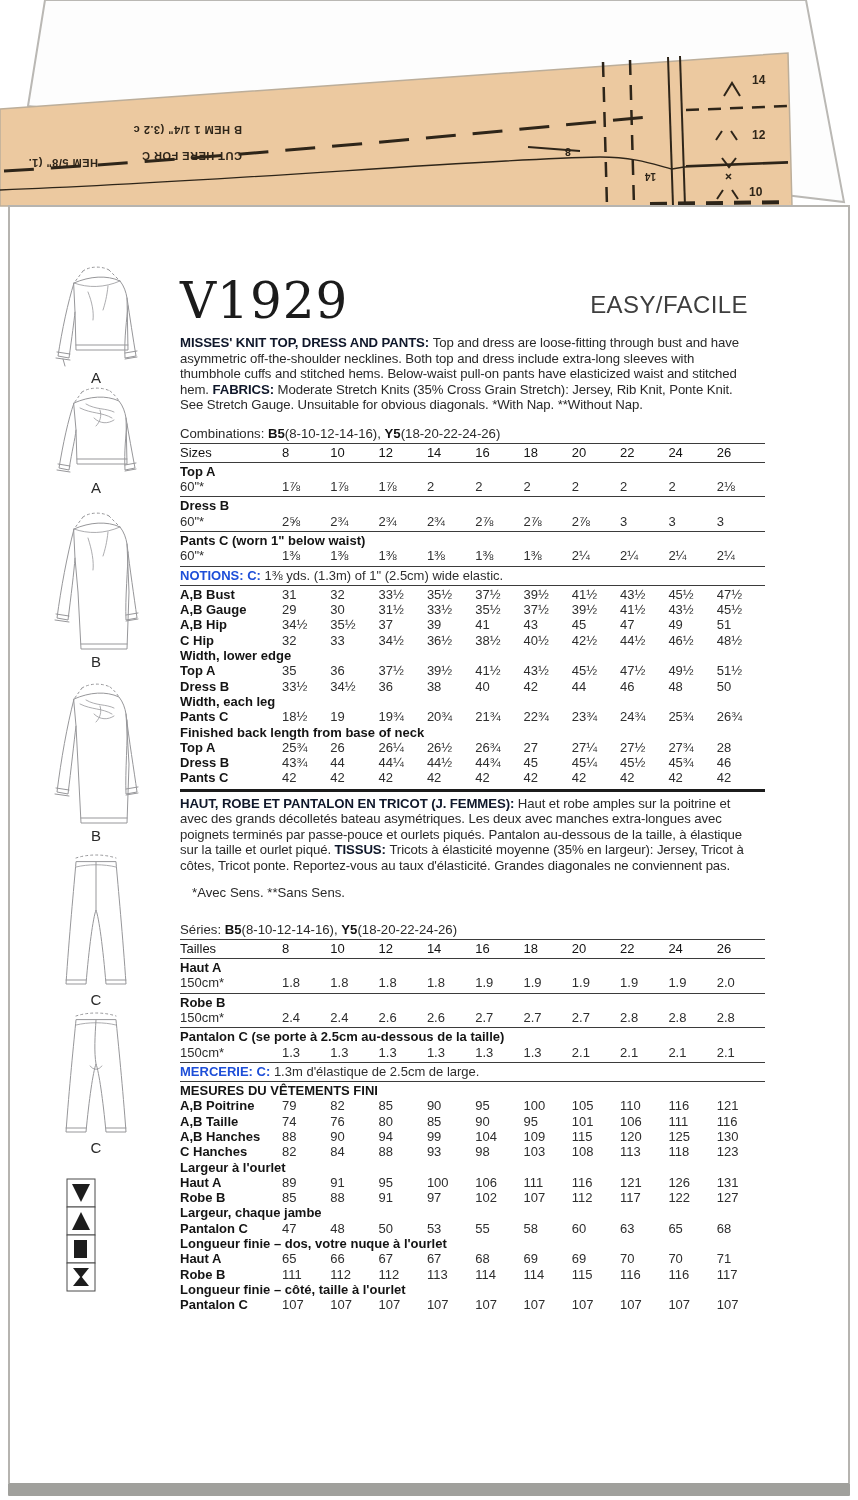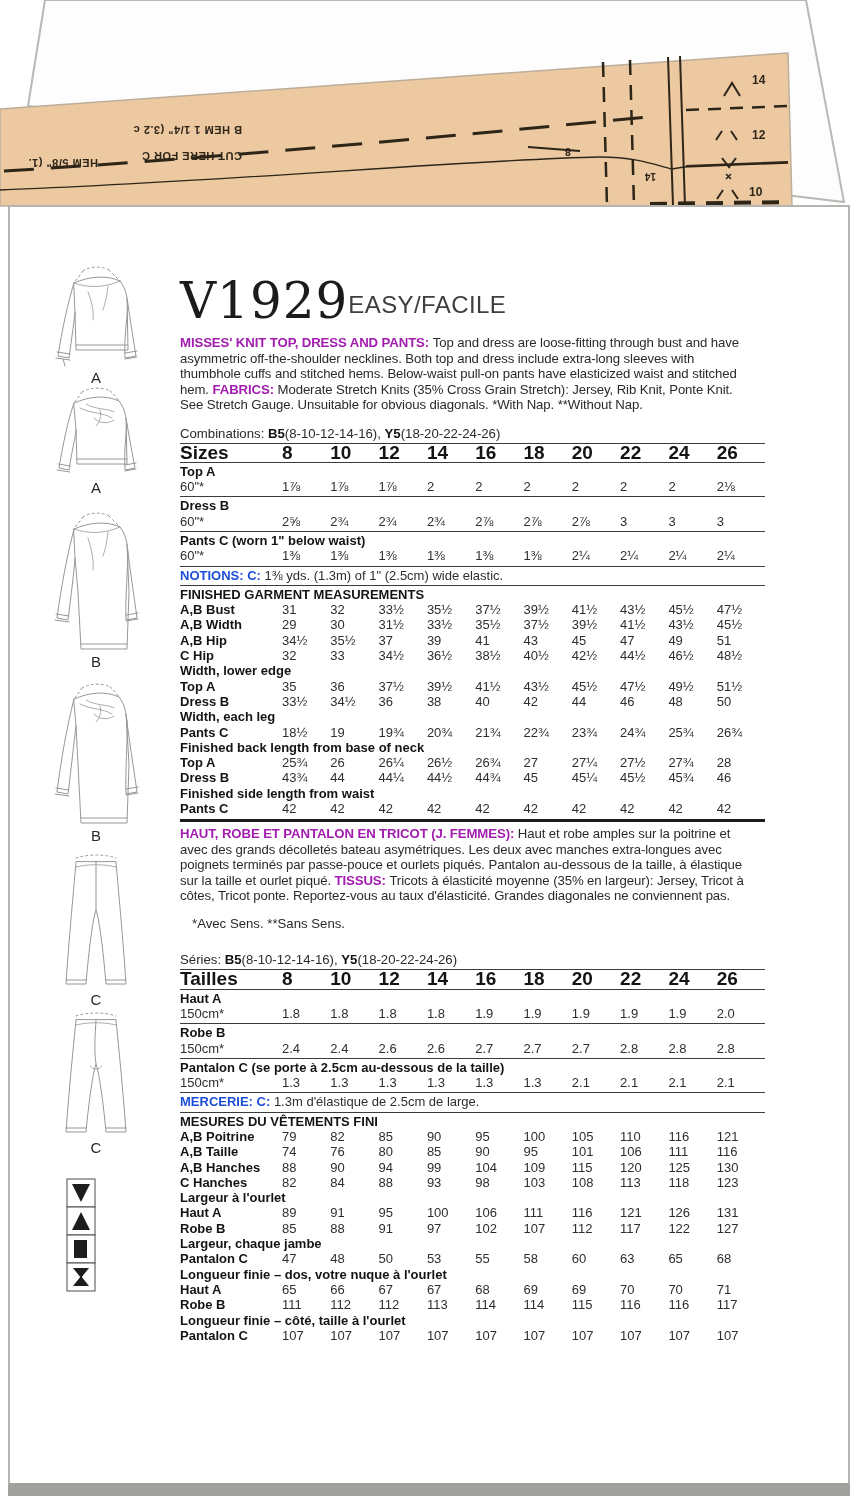--- a/index.html
+++ b/index.html
@@ -18,38 +18,38 @@
 
   
   .leftcol{position:absolute;left:26px;top:0;width:152px;height:1500px}
   .fig{position:absolute;width:140px;text-align:center}
   .fig svg{display:block;margin:0 auto}
   .glabel{font-size:15px;line-height:16px;color:#2a2a2a}
   .symbols{position:absolute;left:38px;top:1178px}
 
   
   .maincol{position:absolute;left:180px;top:276px;width:585px}
-  .h-row{display:flex;align-items:flex-end;width:568px}
+  .h-row{display:flex;justify-content:space-between;align-items:flex-end;width:568px}
   .pnum{font-family:"DejaVu Serif","Liberation Serif",serif;font-size:50px;line-height:50px;
         font-weight:400;margin:0;letter-spacing:1px;color:#1b1b1b}
   .easy{font-size:24px;color:#3e3e3e;letter-spacing:.4px;padding-bottom:7px}
   .desc{margin:9px 0 0;font-size:13.2px;line-height:15.5px;width:568px;color:#2a2a2a;letter-spacing:-.1px}
-  .desc b{color:#a21caf}
+  .desc b{color:#0f172a}
   .sens{margin:12px;font-size:13.2px;line-height:15.5px;color:#2a2a2a}
   .combos{margin:13px 0 2px;font-size:13.2px;line-height:15px;color:#2a2a2a}
   .combos b{color:#121212}
   .combos.fr{margin-top:21px}
 
   
   .meas-table{width:585px}
   .tr{display:grid;grid-template-columns:102px repeat(10,1fr);
       font-size:13px;line-height:15.3px;min-height:15.3px;color:#2e2e2e}
   .tr .cl{white-space:nowrap}
   .tr .cv{white-space:nowrap}
-  .tr.head{font-weight:bold;font-size:19px;color:#141414}
+  .tr.head{font-weight:normal;font-size:13px;color:#141414}
   .tr .full{grid-column:1 / -1;white-space:nowrap}
   .tr.group .full,.tr.title .full{font-weight:bold;color:#141414}
   .tr.brow .cl{font-weight:bold;color:#141414}
   .tr.note .full b{color:#1d4ed8}
   .tr.rule{min-height:0;height:0;border-top:1.5px solid #3b3b3b;margin:2px 0 1px}
   .tr.thickrule{min-height:0;height:0;border-top:3px solid #1c1c1c;margin:3px 0 2px}
 
   .gart{stroke:#97979a;fill:none;stroke-width:1;stroke-linecap:round}
   .gart .thin{stroke-width:.8}
   .tisline{stroke:#2e2519;fill:none}
@@ -285,38 +285,35 @@
         <div class="cv">2¼</div>
         <div class="cv">2¼</div>
         <div class="cv">2¼</div>
         <div class="cv">2¼</div>
       </div>
       <div class="tr rule"></div>
       <div class="tr note">
         <div class="full"><b>NOTIONS: C:</b><span> 1⅜ yds. (1.3m) of 1" (2.5cm) wide elastic.</span></div>
       </div>
       <div class="tr rule"></div>
-      <div class="tr title">
-        <div class="full">FINISHED GARMENT MEASUREMENTS</div>
-      </div>
       <div class="tr brow">
         <div class="cl">A,B Bust</div>
         <div class="cv">31</div>
         <div class="cv">32</div>
         <div class="cv">33½</div>
         <div class="cv">35½</div>
         <div class="cv">37½</div>
         <div class="cv">39½</div>
         <div class="cv">41½</div>
         <div class="cv">43½</div>
         <div class="cv">45½</div>
         <div class="cv">47½</div>
       </div>
       <div class="tr brow">
-        <div class="cl">A,B Width</div>
+        <div class="cl">A,B Gauge</div>
         <div class="cv">29</div>
         <div class="cv">30</div>
         <div class="cv">31½</div>
         <div class="cv">33½</div>
         <div class="cv">35½</div>
         <div class="cv">37½</div>
         <div class="cv">39½</div>
         <div class="cv">41½</div>
         <div class="cv">43½</div>
         <div class="cv">45½</div>
@@ -413,23 +410,20 @@
         <div class="cv">43¾</div>
         <div class="cv">44</div>
         <div class="cv">44¼</div>
         <div class="cv">44½</div>
         <div class="cv">44¾</div>
         <div class="cv">45</div>
         <div class="cv">45¼</div>
         <div class="cv">45½</div>
         <div class="cv">45¾</div>
         <div class="cv">46</div>
-      </div>
-      <div class="tr group">
-        <div class="full">Finished side length from waist</div>
       </div>
       <div class="tr brow">
         <div class="cl">Pants C</div>
         <div class="cv">42</div>
         <div class="cv">42</div>
         <div class="cv">42</div>
         <div class="cv">42</div>
         <div class="cv">42</div>
         <div class="cv">42</div>
         <div class="cv">42</div>

